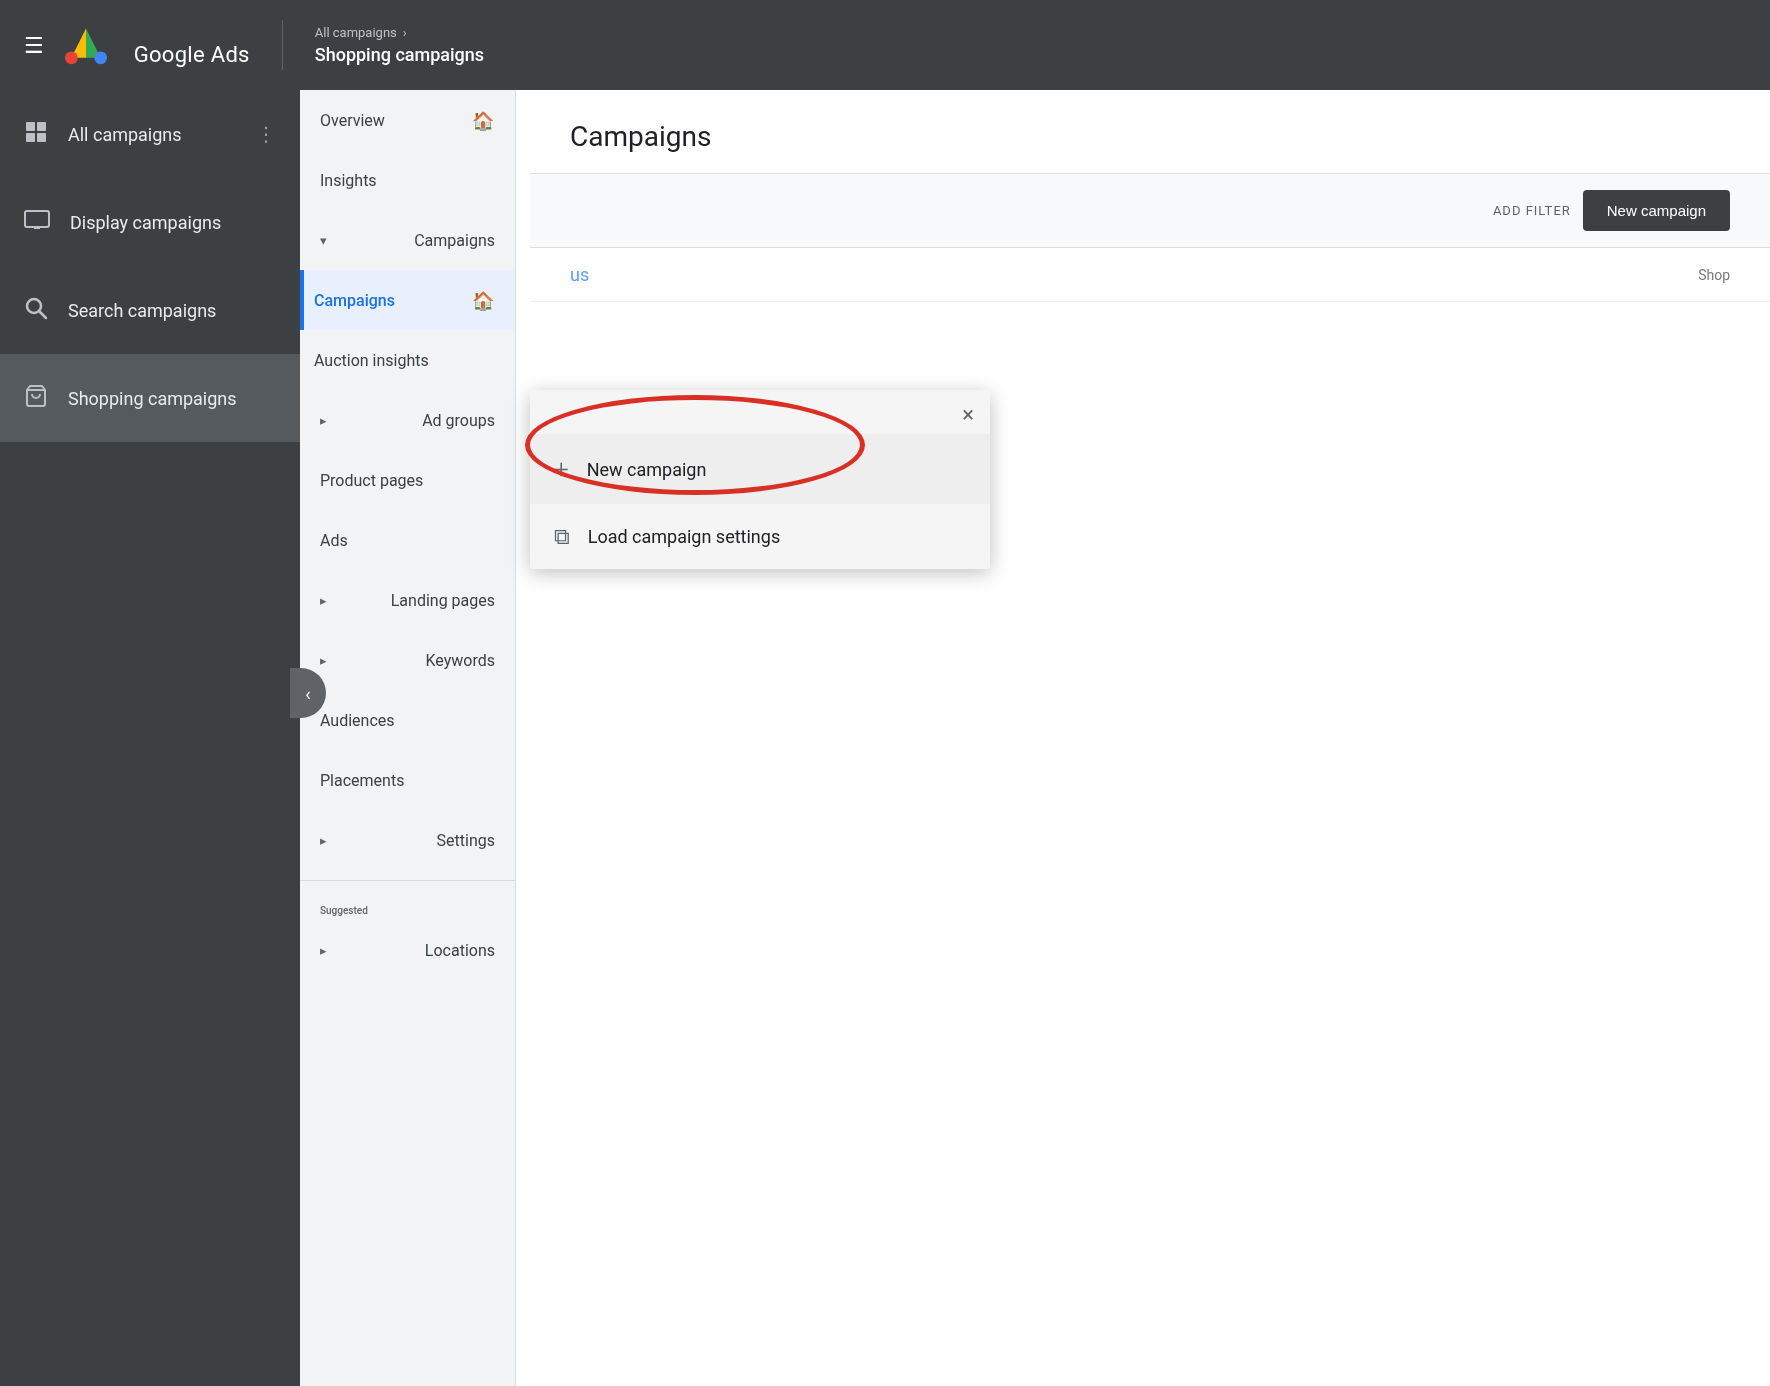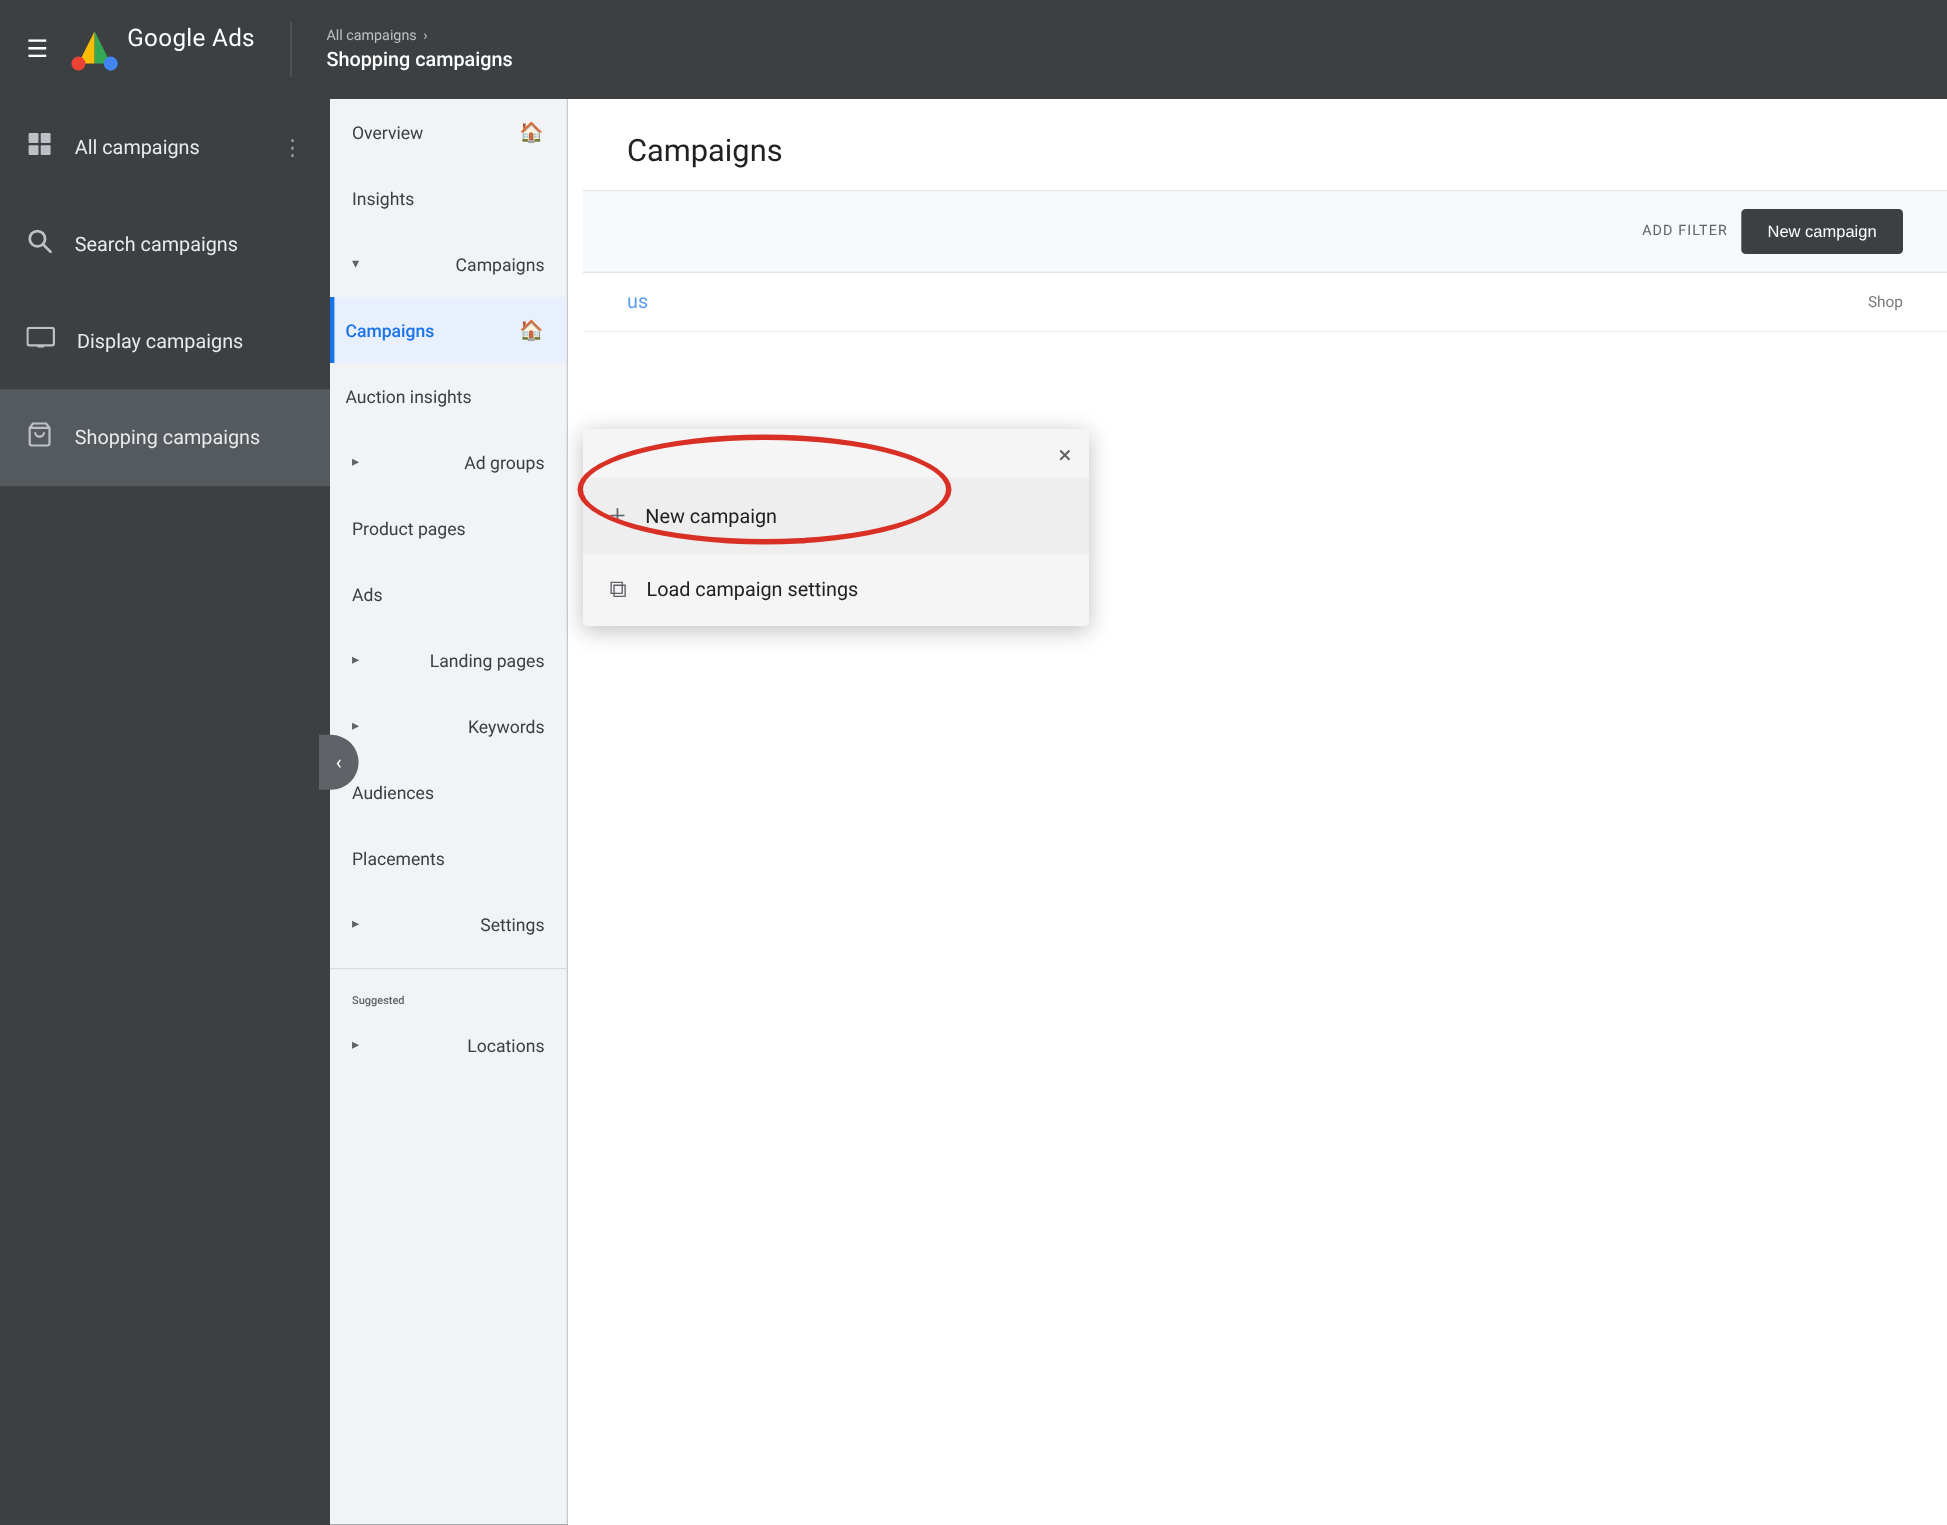--- a/index.html
+++ b/index.html
@@ -17,22 +17,22 @@
       z-index: 100;
     }
     .hamburger-icon {
       color: #fff;
       font-size: 22px;
       cursor: pointer;
       margin-right: 20px;
     }
     .google-ads-logo {
       display: flex;
-      align-items: flex-start;
-      gap: 8px;
+      align-items: flex-end;
+      gap: 26px;
     }
     .logo-triangle {
       width: 44px;
       height: 44px;
     }
     .logo-text {
       color: #fff;
       font-size: 22px;
       font-weight: 400;
       letter-spacing: 0.3px;
@@ -328,35 +328,35 @@
         <rect x="13" y="2" width="9" height="9" rx="1" fill="#bdc1c6"></rect>
         <rect x="2" y="13" width="9" height="9" rx="1" fill="#bdc1c6"></rect>
         <rect x="13" y="13" width="9" height="9" rx="1" fill="#bdc1c6"></rect>
       </svg>
     </span>
     <span class="sidebar-item-label">All campaigns</span>
     <span class="sidebar-item-more">⋮</span>
   </div>
   <div class="sidebar-item">
     <span class="sidebar-item-icon">
+      <svg width="26" height="20" viewBox="0 0 26 20" fill="none">
+        <rect x="1" y="1" width="24" height="16" rx="2" stroke="#bdc1c6" stroke-width="2"></rect>
+        <line x1="10" y1="18" x2="16" y2="18" stroke="#bdc1c6" stroke-width="2"></line>
+      </svg>
+    </span>
+    <span class="sidebar-item-label">Display campaigns</span>
+  </div>
+  <div class="sidebar-item">
+    <span class="sidebar-item-icon">
       <svg width="24" height="24" viewBox="0 0 24 24" fill="none">
         <circle cx="10" cy="10" r="7" stroke="#bdc1c6" stroke-width="2.5"></circle>
         <line x1="15" y1="15" x2="22" y2="22" stroke="#bdc1c6" stroke-width="2.5" stroke-linecap="round"></line>
       </svg>
     </span>
     <span class="sidebar-item-label">Search campaigns</span>
-  </div>
-  <div class="sidebar-item">
-    <span class="sidebar-item-icon">
-      <svg width="26" height="20" viewBox="0 0 26 20" fill="none">
-        <rect x="1" y="1" width="24" height="16" rx="2" stroke="#bdc1c6" stroke-width="2"></rect>
-        <line x1="10" y1="18" x2="16" y2="18" stroke="#bdc1c6" stroke-width="2"></line>
-      </svg>
-    </span>
-    <span class="sidebar-item-label">Display campaigns</span>
   </div>
   <div class="sidebar-item active">
     <span class="sidebar-item-icon">
       <svg width="24" height="24" viewBox="0 0 24 24" fill="none">
         <path d="M6 2L3 6v14a2 2 0 002 2h14a2 2 0 002-2V6l-3-4z" stroke="#bdc1c6" stroke-width="2"></path>
         <line x1="3" y1="6" x2="21" y2="6" stroke="#bdc1c6" stroke-width="2"></line>
         <path d="M16 10a4 4 0 01-8 0" stroke="#bdc1c6" stroke-width="2"></path>
       </svg>
     </span>
     <span class="sidebar-item-label">Shopping campaigns</span>

